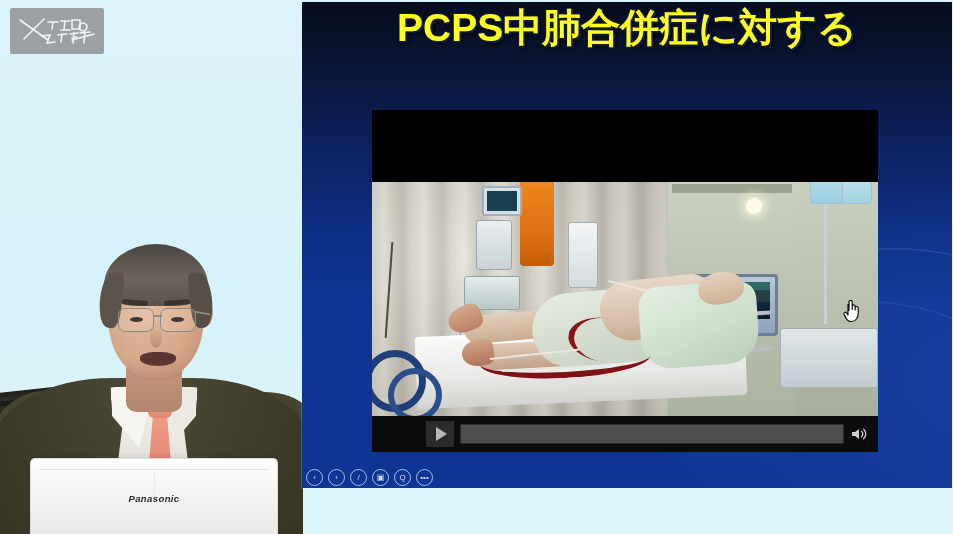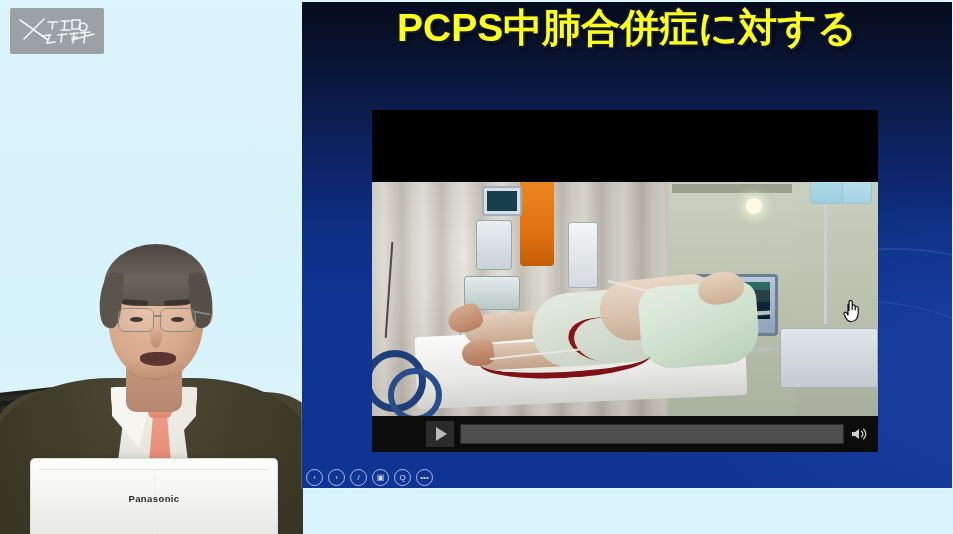--- a/index.html
+++ b/index.html
@@ -14,20 +14,21 @@
     width: 953px; height: 534px;
     background: #d9f4fb;
     overflow: hidden;
   }
 
   
   #presenter-panel {
     position: absolute; left: 0; top: 0; width: 303px; height: 534px;
     background: linear-gradient(180deg,#dcf4fb 0%, #d6f2fa 60%, #e4f7fc 100%);
     overflow: hidden;
+    font-style: italic;
   }
   
   .chair {
     position: absolute; left: -10px; top: 390px; width: 70px; height: 150px;
     background: #20211d;
     border-radius: 6px 0 0 6px;
     transform: skewY(-6deg);
   }
   .chair:after{
     content:""; position:absolute; left:8px; top:4px; right:4px; bottom:4px;

